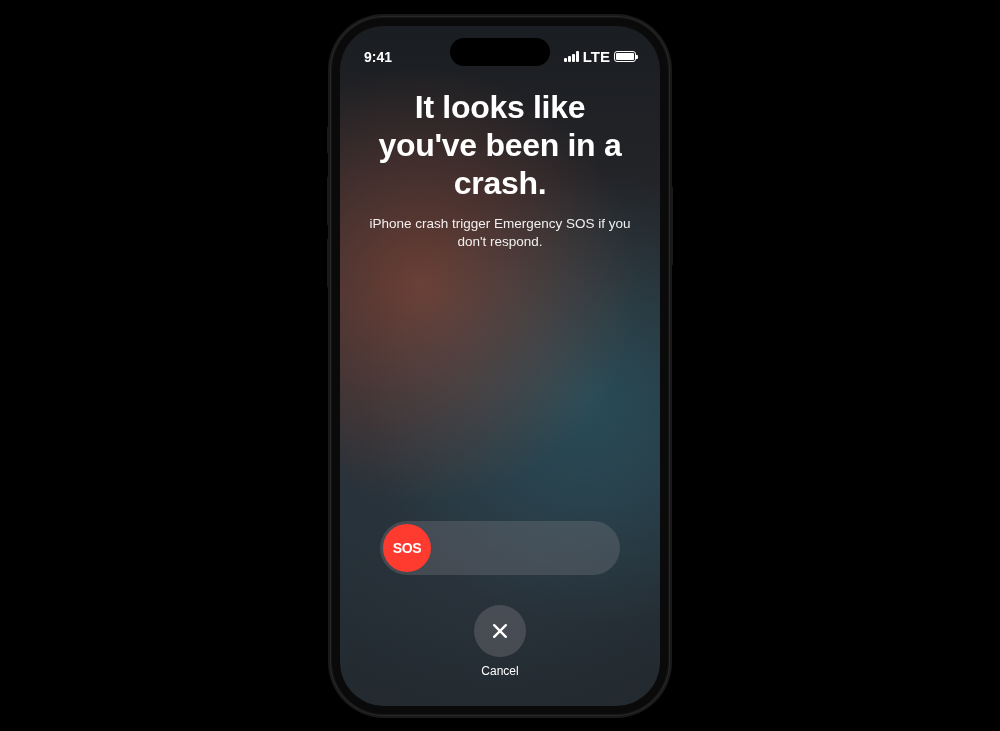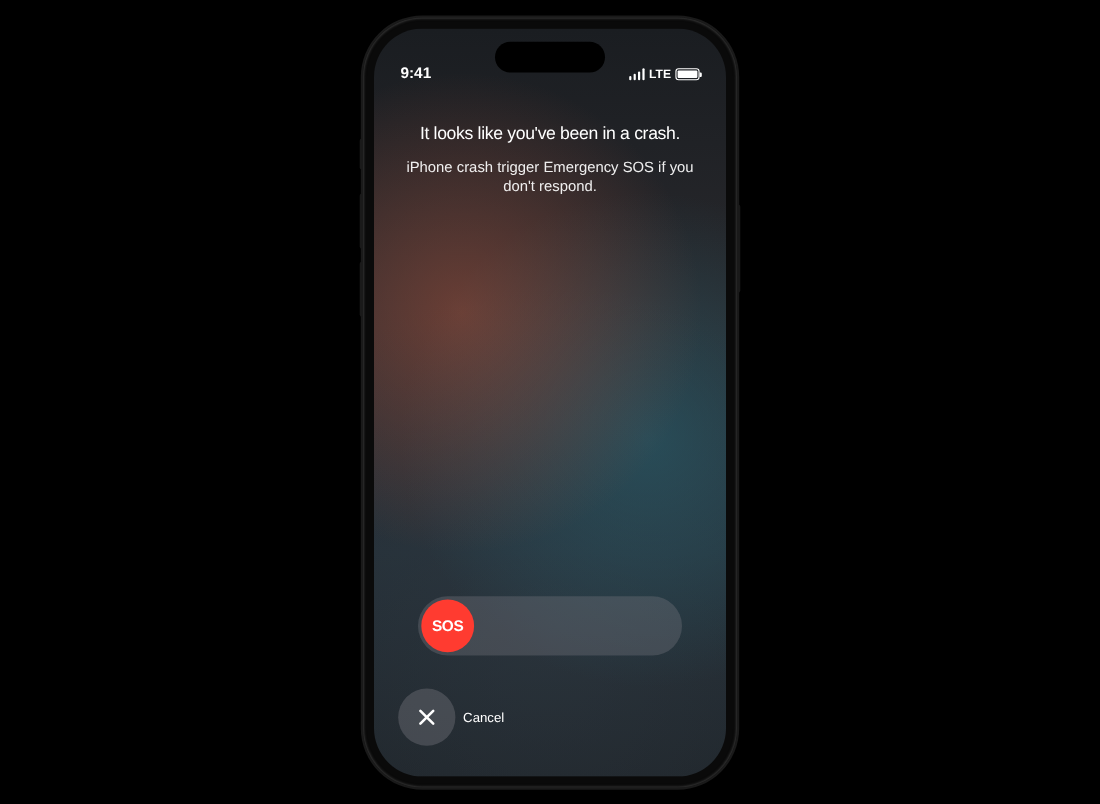--- a/index.html
+++ b/index.html
@@ -91,21 +91,21 @@
       width: 100px;
       height: 28px;
       background: #000;
       border-radius: 20px;
       z-index: 10;
     }
 
     .status-bar {
       display: flex;
       justify-content: space-between;
-      align-items: flex-end;
+      align-items: center;
       padding: 14px 24px 0;
       height: 48px;
       color: #fff;
       font-size: 14px;
       font-weight: 600;
       z-index: 5;
     }
 
     .status-left {
       width: 60px;
@@ -131,21 +131,21 @@
       background: #fff;
       border-radius: 1px;
     }
 
     .signal-bars span:nth-child(1) { height: 4px; }
     .signal-bars span:nth-child(2) { height: 6px; }
     .signal-bars span:nth-child(3) { height: 8px; }
     .signal-bars span:nth-child(4) { height: 11px; }
 
     .network-label {
-      font-size: 11px;
+      font-size: 15px;
       font-weight: 600;
     }
 
     .battery {
       width: 22px;
       height: 11px;
       border: 1px solid #fff;
       border-radius: 3px;
       position: relative;
       padding: 1px;
@@ -171,27 +171,26 @@
 
     .content {
       flex: 1;
       display: flex;
       flex-direction: column;
       padding: 14px 22px 0;
       color: #fff;
     }
 
     .heading {
-      font-size: 16px;
-      font-weight: 400;
+      font-size: 32px;
+      font-weight: 700;
       text-align: center;
       line-height: 1.2;
       margin-bottom: 12px;
       letter-spacing: -0.3px;
-      margin-top: 24px;
     }
 
     .subtitle {
       font-size: 13.5px;
       font-weight: 400;
       text-align: center;
       color: rgba(255, 255, 255, 0.92);
       line-height: 1.35;
       padding: 0 6px;
     }
@@ -231,21 +230,21 @@
       text-align: left;
       padding-left: 16px;
       font-size: 15px;
       font-weight: 500;
       color: #fff;
       padding-right: 30px;
     }
 
     .cancel-group {
       display: flex;
-      flex-direction: row;
+      flex-direction: column;
       align-items: center;
       gap: 7px;
       margin-bottom: 28px;
     }
 
     .cancel-button {
       width: 52px;
       height: 52px;
       background: rgba(120, 120, 128, 0.4);
       border-radius: 50%;

